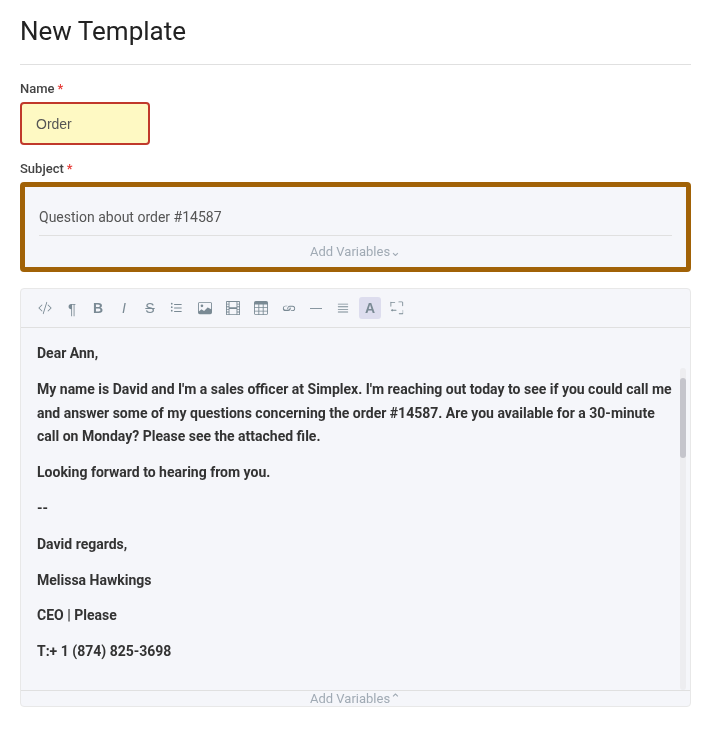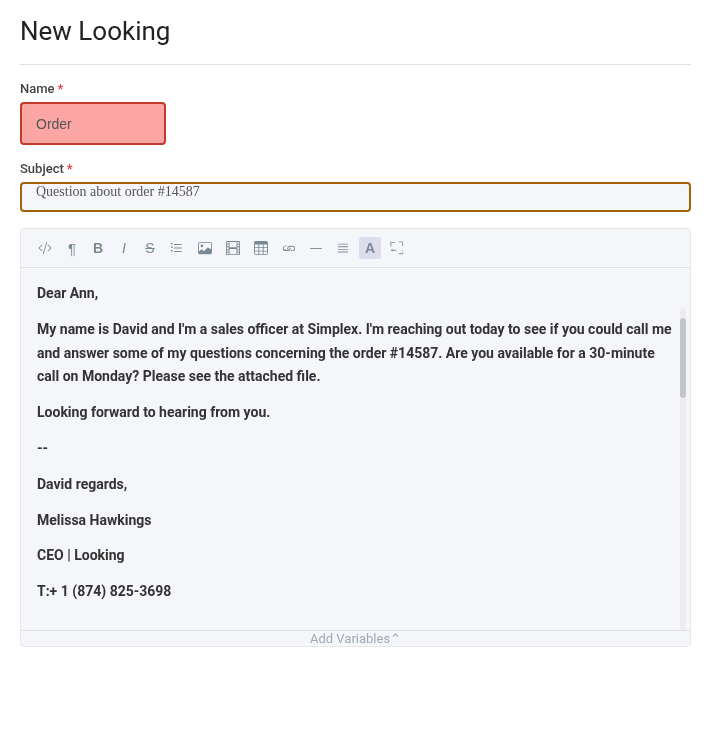--- a/index.html
+++ b/index.html
@@ -38,45 +38,44 @@
     }
 
     .required-star {
       color: #e53935;
       margin-left: 3px;
     }
 
     .name-field-wrapper {
       border: 2px solid #c0392b;
       border-radius: 4px;
-      background: #fca5a5;
+      background: #fef9c3;
       padding: 10px 14px;
       margin-bottom: 16px;
-      width: 146px;
+      width: 130px;
     }
 
     .name-input {
       background: transparent;
       border: none;
       outline: none;
       font-size: 14px;
       color: #555;
       width: 100%;
     }
 
     .subject-section {
       margin-bottom: 16px;
     }
 
     .subject-box {
       background: #f5f6fa;
-      border: 2px solid #a16207;
+      border: 5px solid #a16207;
       border-radius: 4px;
-      padding: 0 14px 0 14px;
-      font-family: Liberation Serif, serif;
+      padding: 22px 14px 0 14px;
     }
 
     .subject-text {
       font-size: 14px;
       color: #555;
       padding-bottom: 10px;
     }
 
     .add-variables-bar {
       text-align: center;
@@ -171,39 +170,42 @@
       padding: 0 0;
       border-top: 1px solid #e0e0e0;
       color: #a0aab4;
       font-size: 13px;
       cursor: pointer;
     }
   </style>
 </head>
 <body>
 
-<h1 class="page-title">New Looking</h1>
+<h1 class="page-title">New Template</h1>
 
 <hr class="divider">
 
 <div>
   <div class="field-label">
     <span>Name</span><span class="required-star">*</span>
   </div>
   <div class="name-field-wrapper">
     <input class="name-input" type="text" value="Order" style="">
   </div>
 </div>
 
 <div class="subject-section">
   <div class="field-label">
     <span>Subject</span><span class="required-star">*</span>
   </div>
   <div class="subject-box">
     <div class="subject-text">Question about order #14587</div>
+    <div class="add-variables-bar">
+      <span>Add Variables</span>⌄
+    </div>
   </div>
 </div>
 
 <div class="editor-section">
 
   <div class="toolbar">
     <button class="toolbar-btn" title="Code">
       <svg viewBox="0 0 16 16">
           <path d="M10.478 1.647a.5.5 0 1 0-.956-.294l-4 13a.5.5 0 0 0 .956.294l4-13zM4.854 4.146a.5.5 0 0 1 0 .708L1.707 8l3.147 3.146a.5.5 0 0 1-.708.708l-3.5-3.5a.5.5 0 0 1 0-.708l3.5-3.5a.5.5 0 0 1 .708 0zm6.292 0a.5.5 0 0 0 0 .708L14.293 8l-3.147 3.146a.5.5 0 0 0 .708.708l3.5-3.5a.5.5 0 0 0 0-.708l-3.5-3.5a.5.5 0 0 0-.708 0z"></path>
         </svg>
@@ -254,21 +256,21 @@
   </div>
 
   <div class="editor-wrapper">
     <div class="editor-body" contenteditable="true" style="">
       <p>Dear Ann,</p>
       <p>My name is David and I'm a sales officer at Simplex. I'm reaching out today to see if you could call me and answer some of my questions concerning the order #14587. Are you available for a 30-minute call on Monday? Please see the attached file.</p>
       <p>Looking forward to hearing from you.</p>
       <p>--</p>
       <p>David regards,</p>
       <p class="signature-name">Melissa Hawkings</p>
-      <p>CEO | Looking</p>
+      <p>CEO | Please</p>
       <p>T:+ 1 (874) 825-3698</p>
     </div>
     <div class="scrollbar-track">
       <div class="scrollbar-thumb"></div>
     </div>
   </div>
 
   <div class="add-variables-bottom">
     <span>Add Variables</span>⌃
   </div>

